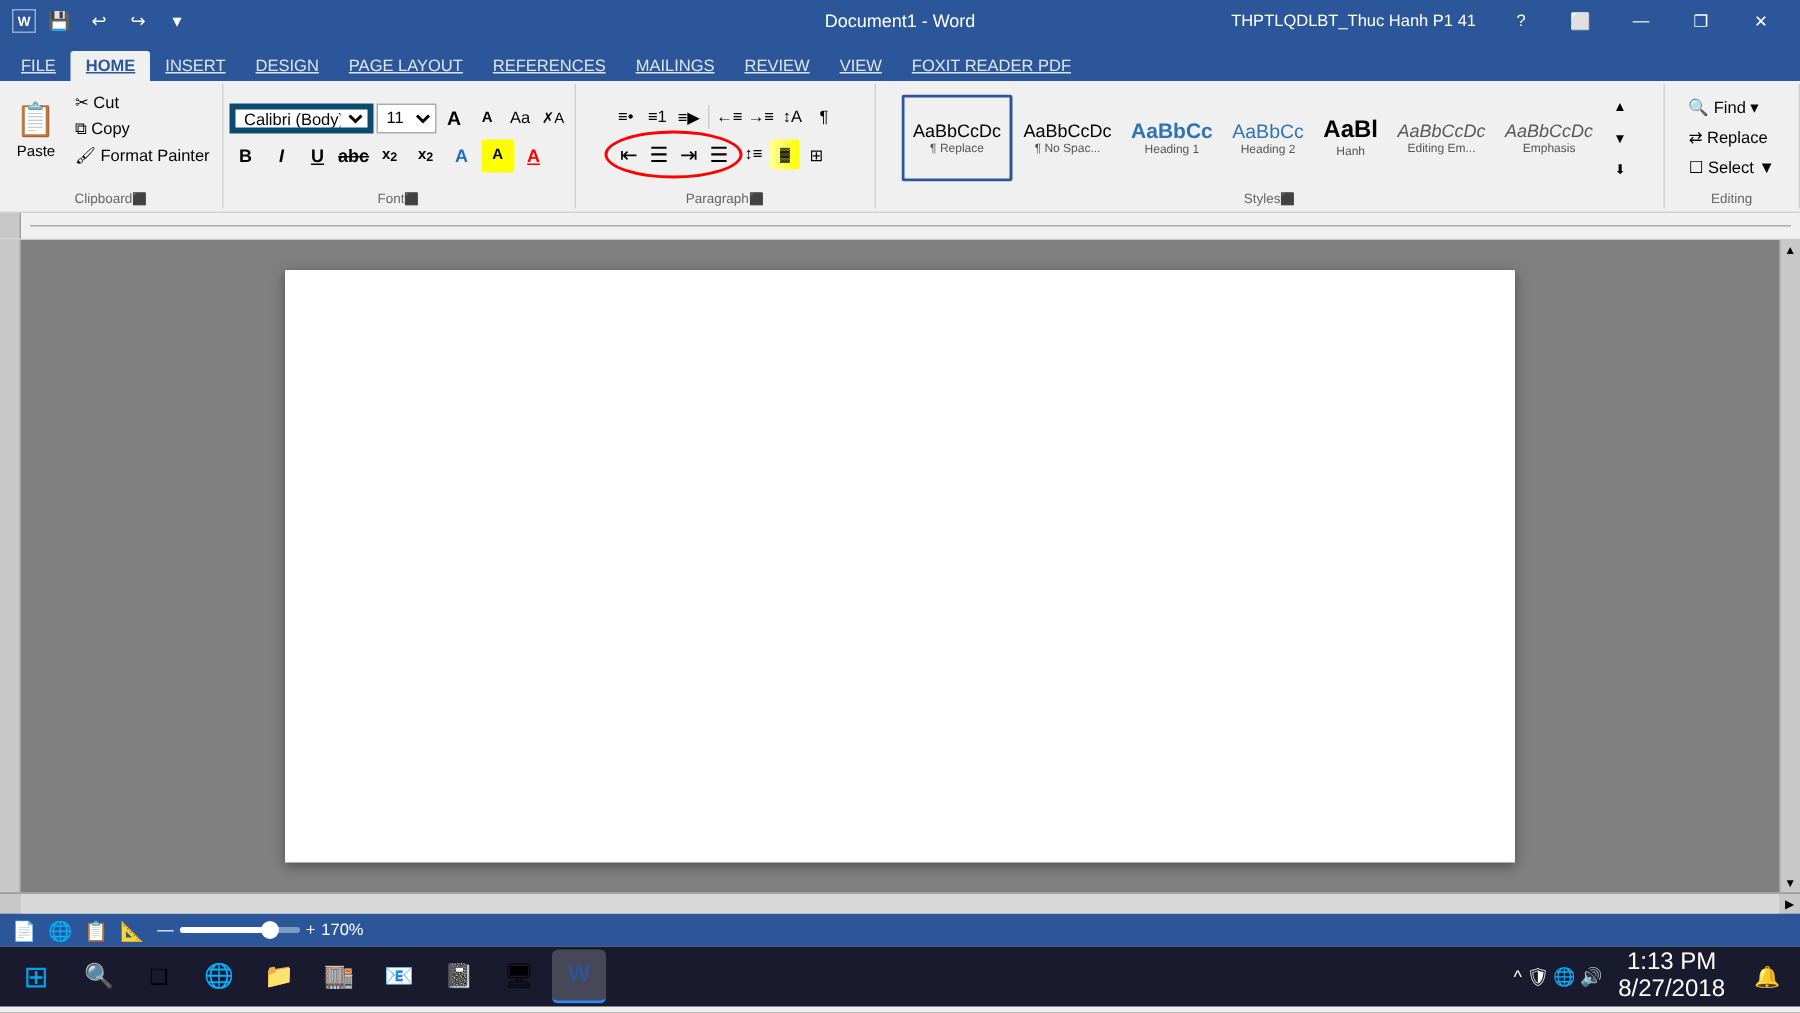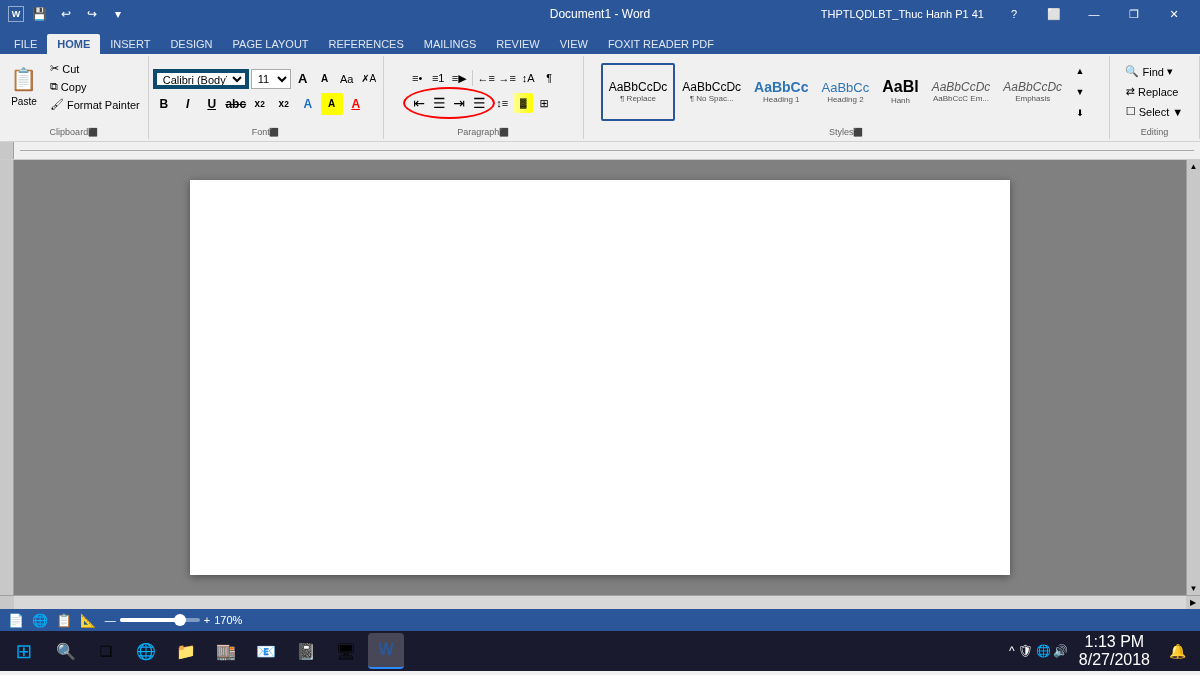--- a/index.html
+++ b/index.html
@@ -30,20 +30,21 @@
       display: flex;
       align-items: flex-end;
       padding: 0 4px;
     }
     .ribbon-tab {
       padding: 4px 10px;
       font-size: 11px;
       cursor: pointer;
       color: rgba(255,255,255,0.85);
       border-radius: 2px 2px 0 0;
+      text-decoration: underline;
     }
     .ribbon-tab.active { background: #f0f0f0; color: #2b579a; font-weight: 600; }
 
     
     .ribbon {
       background: #f0f0f0;
       border-bottom: 1px solid #d1d1d1;
       display: flex;
       align-items: stretch;
       padding: 2px 0;
@@ -431,21 +432,21 @@
         </div>
 
         <div class="style-btn" style="min-width:44px;">
           <div style="font-size:16px; color:#000; font-weight:bold;">AaBl</div>
           <div style="font-size:8px; color:#555;">Hanh</div>
         </div>
 
 
         <div class="style-btn" style="min-width:58px;">
           <div style="font-size:12px; color:#595959; font-style:italic;">AaBbCcDc</div>
-          <div style="font-size:8px; color:#555;">AaBbCcC Em...</div>
+          <div style="font-size:8px; color:#555;">Editing Em...</div>
         </div>
 
         <div class="style-btn" style="min-width:58px;">
           <div style="font-size:12px; color:#595959; font-style:italic;">AaBbCcDc</div>
           <div style="font-size:8px; color:#555;">Emphasis</div>
         </div>
       </div>
 
       <div style="display:flex; flex-direction:column; gap:1px; padding:0 2px;">
         <div class="icon-btn" style="font-size:9px;">▲</div>

